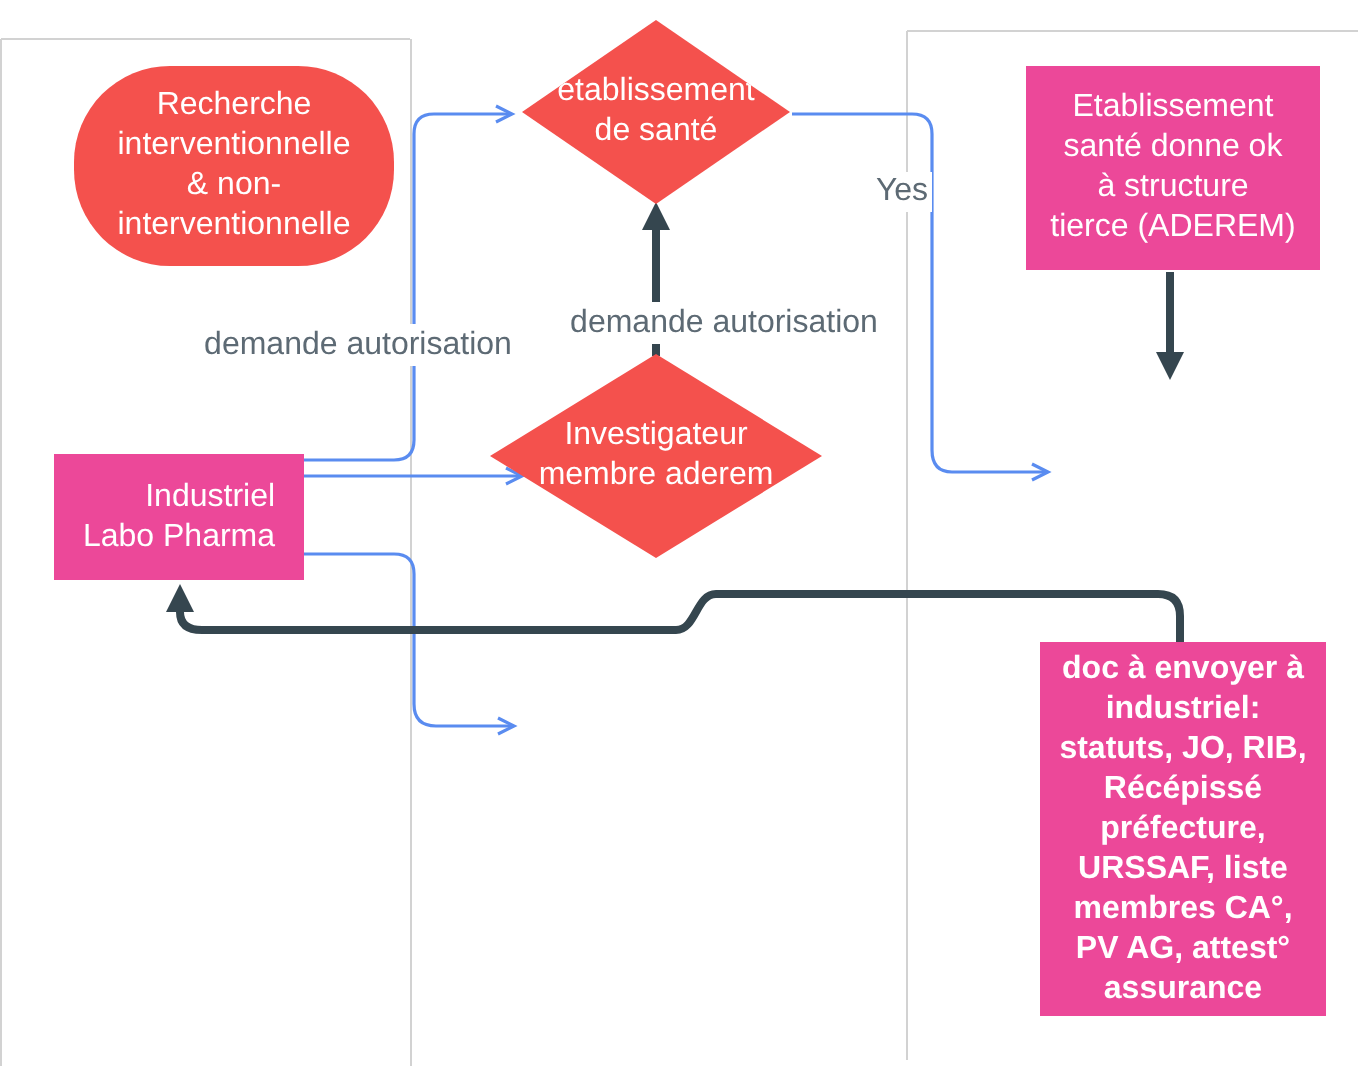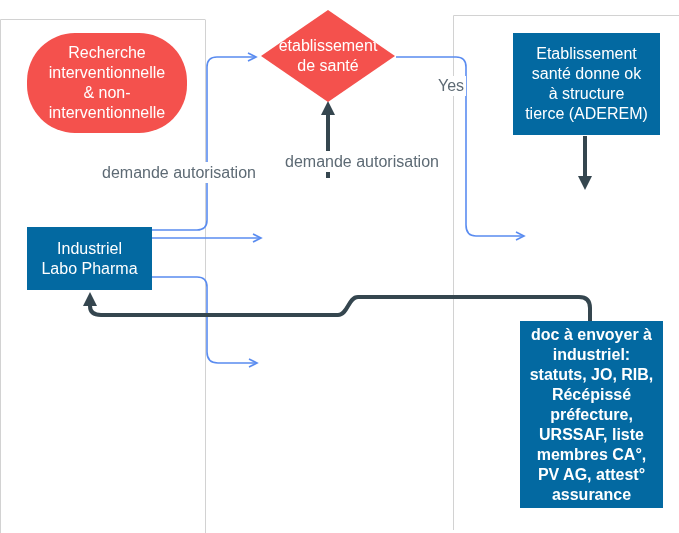--- a/index.html
+++ b/index.html
@@ -22,48 +22,48 @@
     align-items: center;
     justify-content: center;
     text-align: center;
     color: #ffffff;
     font-size: 16px;
     line-height: 20px;
     white-space: pre-line;
     box-sizing: border-box;
   }
   .red  { background: #f4514d; }
-  .blue { background: #0369a1; }
+  .blue { background: #ec4899; }
   .stadium { border-radius: 48px; }
   .diamond { clip-path: polygon(50% 0%, 100% 50%, 50% 100%, 0% 50%); }
 
-  .node-research       { left: 27px;  top: 33px;  width: 160px; height: 100px; text-align: center; }
+  .node-research       { left: 37px;  top: 33px;  width: 160px; height: 100px; text-align: center; }
   .node-d-etab         { left: 261px; top: 10px;  width: 134px; height: 92px;  }
   .node-d-invest       { left: 245px; top: 177px; width: 166px; height: 102px; }
   .node-d-aderem       { left: 261px; top: 317px; width: 136px; height: 92px;  }
-  .node-industriel     { left: 27px;  top: 227px; width: 125px; height: 63px;  }
+  .node-industriel     { left: 27px;  top: 227px; width: 125px; height: 63px; text-align: right;  }
   .node-etab-ok        { left: 513px; top: 33px;  width: 147px; height: 102px; }
   .node-signatures     { left: 526px; top: 192px; width: 134px; height: 73px;  }
   .node-documents      { left: 520px; top: 321px; width: 143px; height: 187px; font-weight: bold; }
 
   .elabel {
     position: absolute;
     background: #ffffff;
     color: #5d6a74;
     font-size: 16px;
     line-height: 20px;
     display: flex;
     align-items: center;
     justify-content: center;
     text-align: center;
     white-space: nowrap;
   }
   .elabel-da1 { left: 89px;  top: 162px; width: 180px; height: 21px; }
   .elabel-da2 { left: 272px; top: 151px; width: 180px; height: 21px; }
-  .elabel-yes { left: 436px; top: 76px;  width: 30px;  height: 20px; }
+  .elabel-yes { left: 436px; top: 86px;  width: 30px;  height: 20px; }
 </style>
 </head>
 <body>
 
 <div class="canvas">
 
   <svg class="edges-svg" viewBox="0 0 679 533" xmlns="http://www.w3.org/2000/svg">
     <defs>
       <marker id="mDark" markerUnits="userSpaceOnUse" markerWidth="17" markerHeight="17" refX="1" refY="8" orient="auto">
         <path d="M1,1 L15,8 L1,15 Z" fill="#35464f"></path>
@@ -96,20 +96,22 @@
   </svg>
 
   <div class="node red stadium node-research">Recherche
 interventionnelle
 &amp; non-
 interventionnelle</div>
 
   <div class="node red diamond node-d-etab">établissement
 de santé</div>
 
+  <div class="node red diamond node-d-invest">Investigateur
+membre aderem</div>
 
 
   <div class="node blue node-industriel">Industriel
 Labo Pharma</div>
 
   <div class="node blue node-etab-ok">Etablissement
 santé donne ok
 à structure
 tierce (ADEREM)</div>
 

